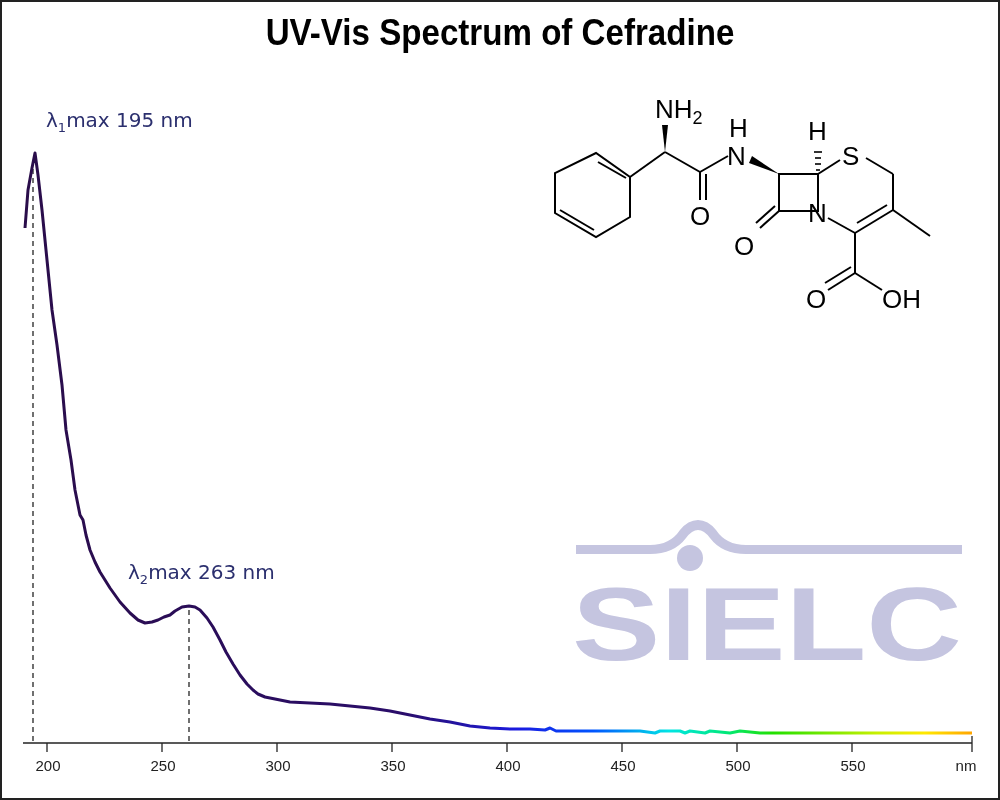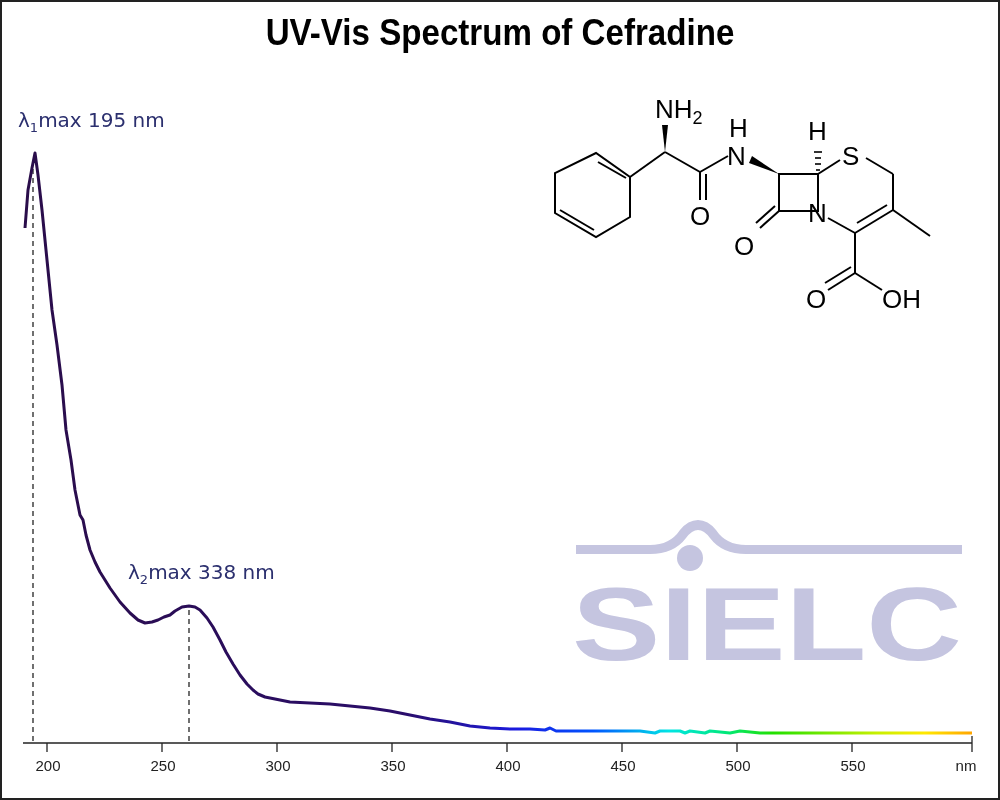--- a/index.html
+++ b/index.html
@@ -10,22 +10,22 @@
   .ann sub{font-size:13px;}
   svg{position:absolute;left:0;top:0;}
   .tick-label{font-family:"Liberation Sans",sans-serif;font-size:15px;fill:#222;}
 </style>
 </head>
 <body>
 
 <div class="frame"></div>
 <div class="title">UV-Vis Spectrum of Cefradine</div>
 
-<div class="ann" style="left:18px;top:108px;"><span>λ</span><sub>1</sub><span>max  195 nm</span></div>
-<div class="ann" style="left:128px;top:560px;"><span>λ</span><sub>2</sub><span>max  338 nm</span></div>
+<div class="ann" style="left:46px;top:108px;"><span>λ</span><sub>1</sub><span>max  195 nm</span></div>
+<div class="ann" style="left:128px;top:560px;"><span>λ</span><sub>2</sub><span>max  263 nm</span></div>
 
 <svg width="1000" height="800">
   <defs>
     <linearGradient id="spec" gradientUnits="userSpaceOnUse" x1="25" y1="0" x2="972" y2="0">
       <stop offset="0" stop-color="#2a0d4a"></stop>
       <stop offset="0.40" stop-color="#2a0d6a"></stop>
       <stop offset="0.52" stop-color="#1a1ae0"></stop>
       <stop offset="0.60" stop-color="#0055ff"></stop>
       <stop offset="0.68" stop-color="#00e5e5"></stop>
       <stop offset="0.74" stop-color="#00e87a"></stop>

